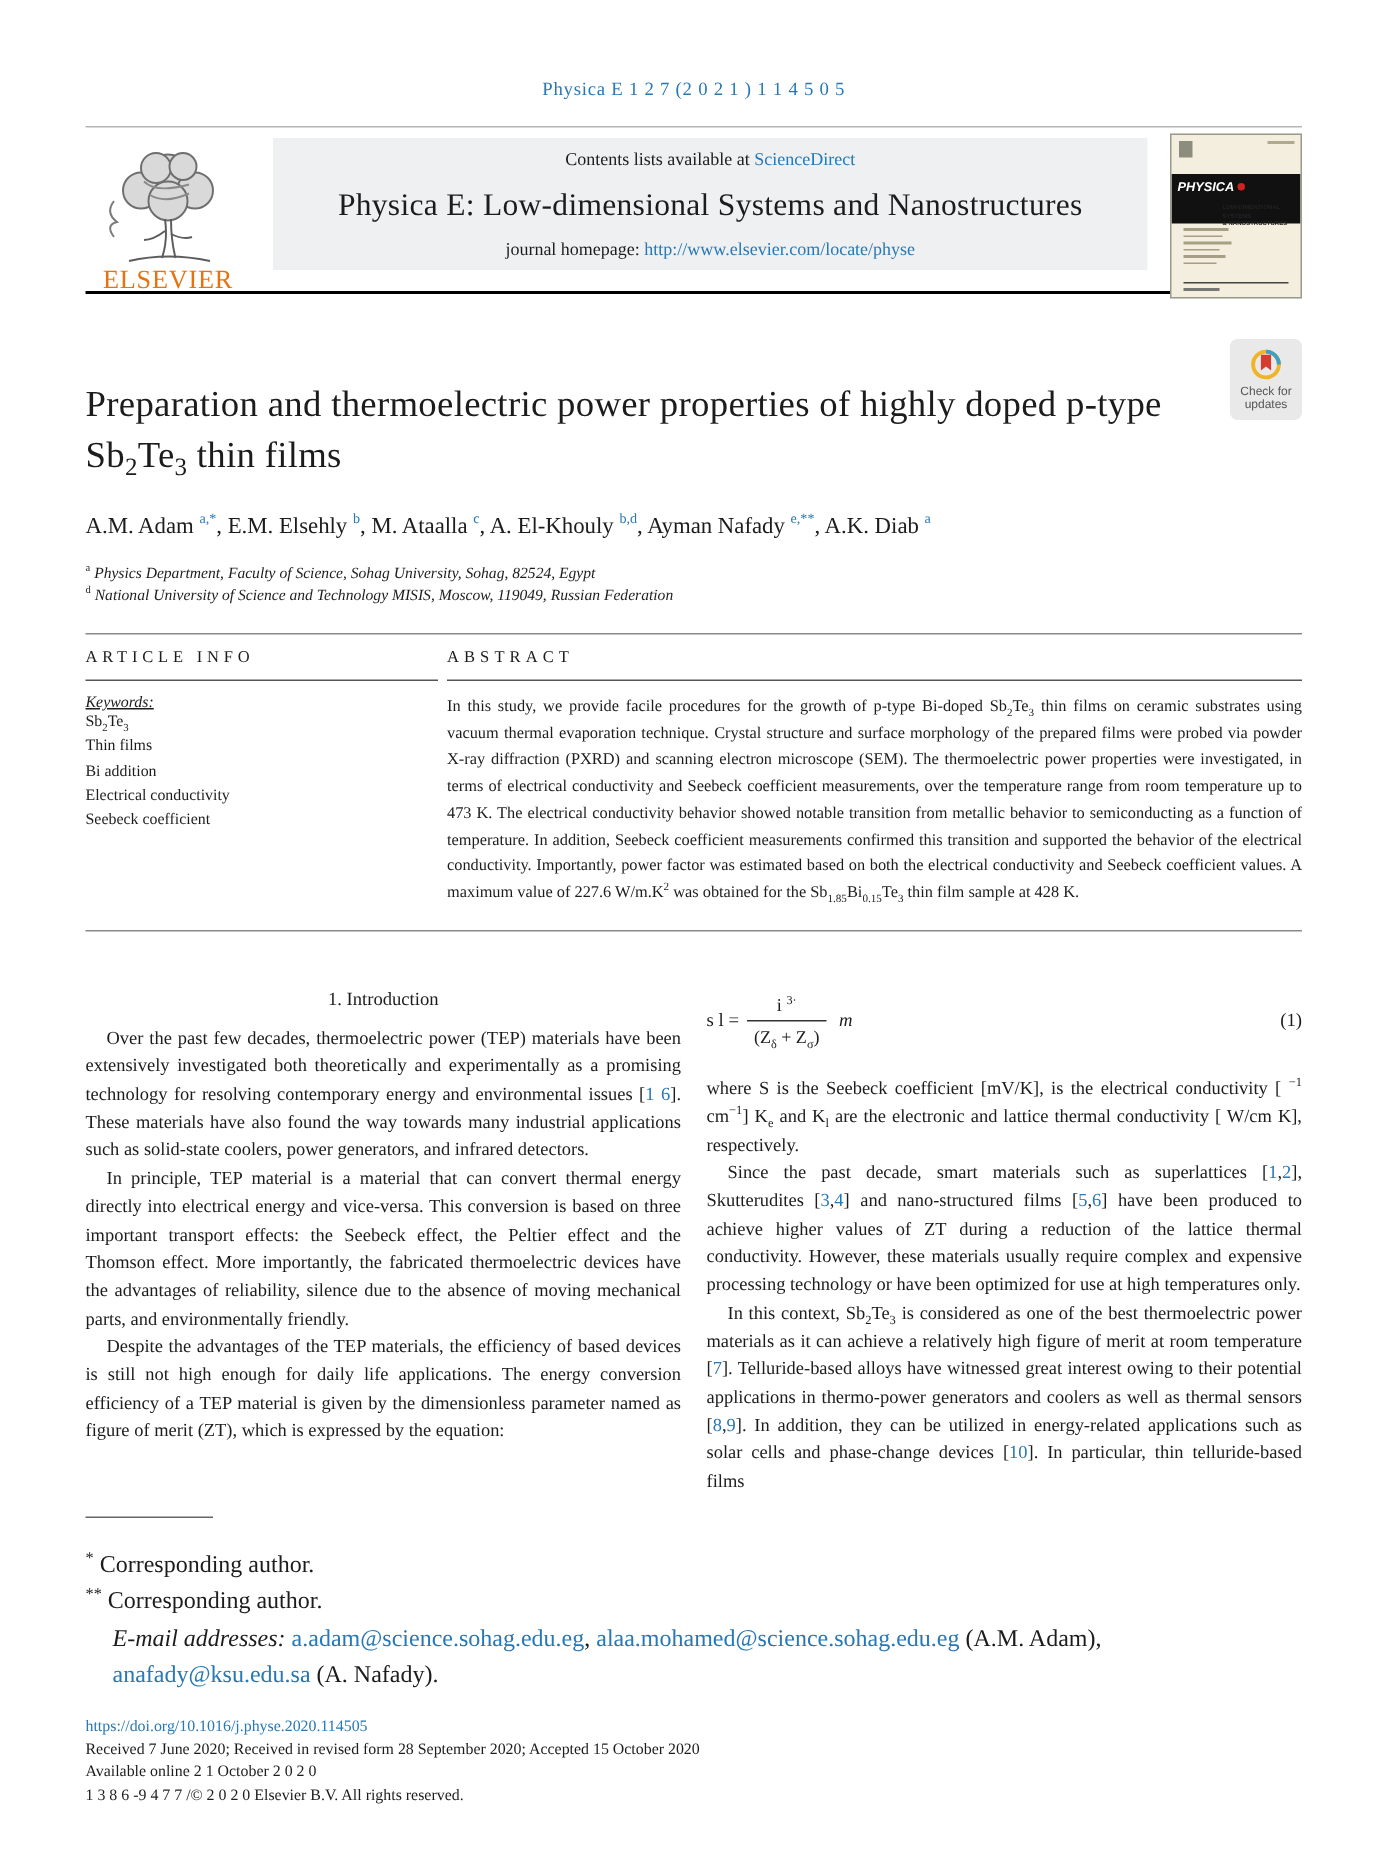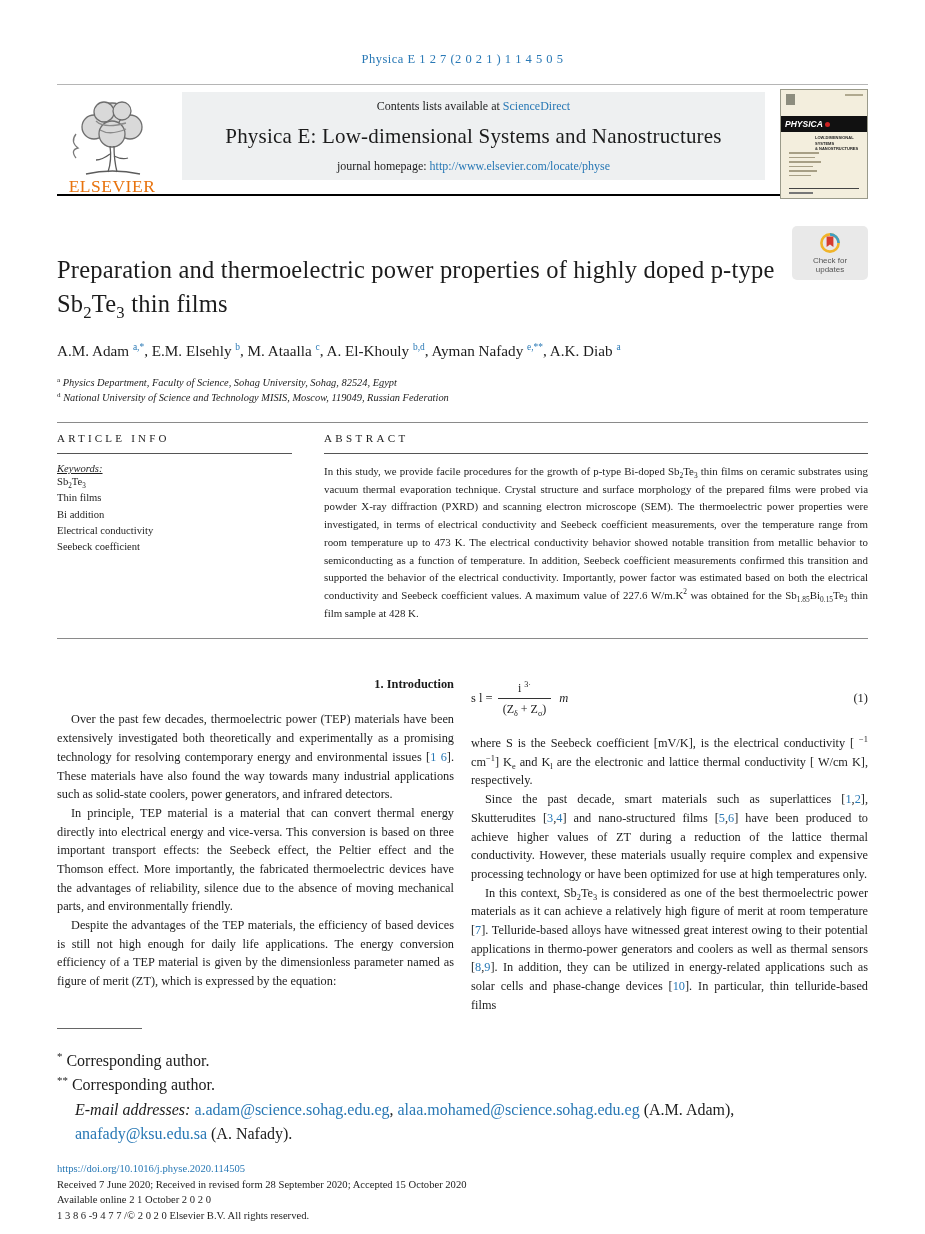--- a/index.html
+++ b/index.html
@@ -32,59 +32,59 @@
   .contents-line{font-size:12px;}
   .mast-title{font-size:21px; letter-spacing:.2px;}
   .homepage-line{font-size:12px;}
 
   
   .cover{
     height:110px; margin-top:0; background:#f3eedd; border:1px solid #9a9a8a; position:relative; overflow:hidden;
   }
   .cover .crest{position:absolute; top:4px; left:5px; width:9px; height:11px; background:#8d8d7e;}
   .cover .tinytop{position:absolute; top:4px; right:4px; width:18px; height:2px; background:#b0a98f;}
-  .cover .banner{position:absolute; top:26px; left:0; right:0; height:16px; background:#111; color:#fff;
+  .cover .banner{position:absolute; top:26px; left:0; right:0; height:33px; background:#111; color:#fff;
      font-size:8.5px; font-weight:bold; font-style:italic; line-height:17px; padding-left:4px; font-family:"Liberation Sans",sans-serif;}
   .cover .banner .reddot{display:inline-block; width:5px; height:5px; background:#c22; border-radius:50%; margin-left:2px;}
   .cover .subt{position:absolute; top:45px; left:34px; font-size:4px; font-weight:bold; color:#222; line-height:1.4; font-family:"Liberation Sans",sans-serif;}
   .cover .lines{position:absolute; top:62px; left:8px;}
   .cover .lines div{height:1.5px; background:#a79f85; margin-bottom:3px;}
   .cover .bbar{position:absolute; bottom:9px; left:8px; right:8px; height:1.5px; background:#444;}
   .cover .bbar2{position:absolute; bottom:4px; left:8px; width:24px; height:2px; background:#777;}
 
   
   .badge{
-    position:absolute; top:226px; right:57px; width:76px; height:54px; background:#e9e9e9;
+    position:absolute; top:226px; right:57px; width:48px; height:54px; background:#e9e9e9;
     border-radius:5px; display:flex; flex-direction:column; align-items:center; justify-content:center;
     font-family:"Liberation Sans",sans-serif; font-size:8px; color:#555; line-height:1.15; cursor:pointer;
   }
   .badge svg{margin-bottom:2px;}
 
   
   .title{margin-top:57px; font-size:24.5px; line-height:1.38; letter-spacing:.2px;}
   .authors{margin-top:21px; font-size:15.2px;}
   .authors sup{font-size:62%;}
   .affils{margin-top:15px; font-size:10.4px; font-style:italic; line-height:1.45;}
   .affils sup{font-style:normal;}
 
   .rule{border:none; border-top:1px solid #8a8a8a; margin-top:17px;}
 
   
-  .info-grid{display:grid; grid-template-columns:235px 1fr; column-gap:32px; margin-top:9px;}
+  .info-grid{display:grid; grid-template-columns:235px 1fr; column-gap:6px; margin-top:9px;}
   .col-head{font-size:11px; letter-spacing:3.4px; padding-bottom:9px; border-bottom:1px solid #555;}
   .kw-label{font-style:italic; font-size:10.6px; margin-top:9px;text-decoration:underline;}
   .kw-item{font-size:10.6px; line-height:1.55;}
   .abstract-text{margin-top:9px; font-size:10.9px; line-height:1.63; text-align:justify;}
 
   .rule2{border:none; border-top:1px solid #8a8a8a; margin-top:15px;}
 
   
   .main-cols{display:grid; grid-template-columns:1fr 1fr; column-gap:17px; margin-top:36px; min-height:330px;
      font-size:12.3px; line-height:1.52; text-align:justify;}
-  .sec-head{font-weight:bold; font-size:12.4px; margin-bottom:17px; text-align:right;}
+  .sec-head{font-weight:normal; font-size:12.4px; margin-bottom:7px; text-align:center;}
   .p{text-indent:14px;}
   .p.noind{text-indent:0;}
   .p + .p{margin-top:0;}
 
   
   .eqrow{display:flex; align-items:center; margin:4px 0 16px 0; font-size:12.5px;}
   .frac{display:inline-block; text-align:center; margin:0 5px; font-size:12px;}
   .frac .num{display:block; padding:0 5px 1px 5px; border-bottom:1px solid #333;}
   .frac .den{display:block; padding:1px 5px 0 5px;}
   .eqtail{font-style:italic; margin-left:3px;}

